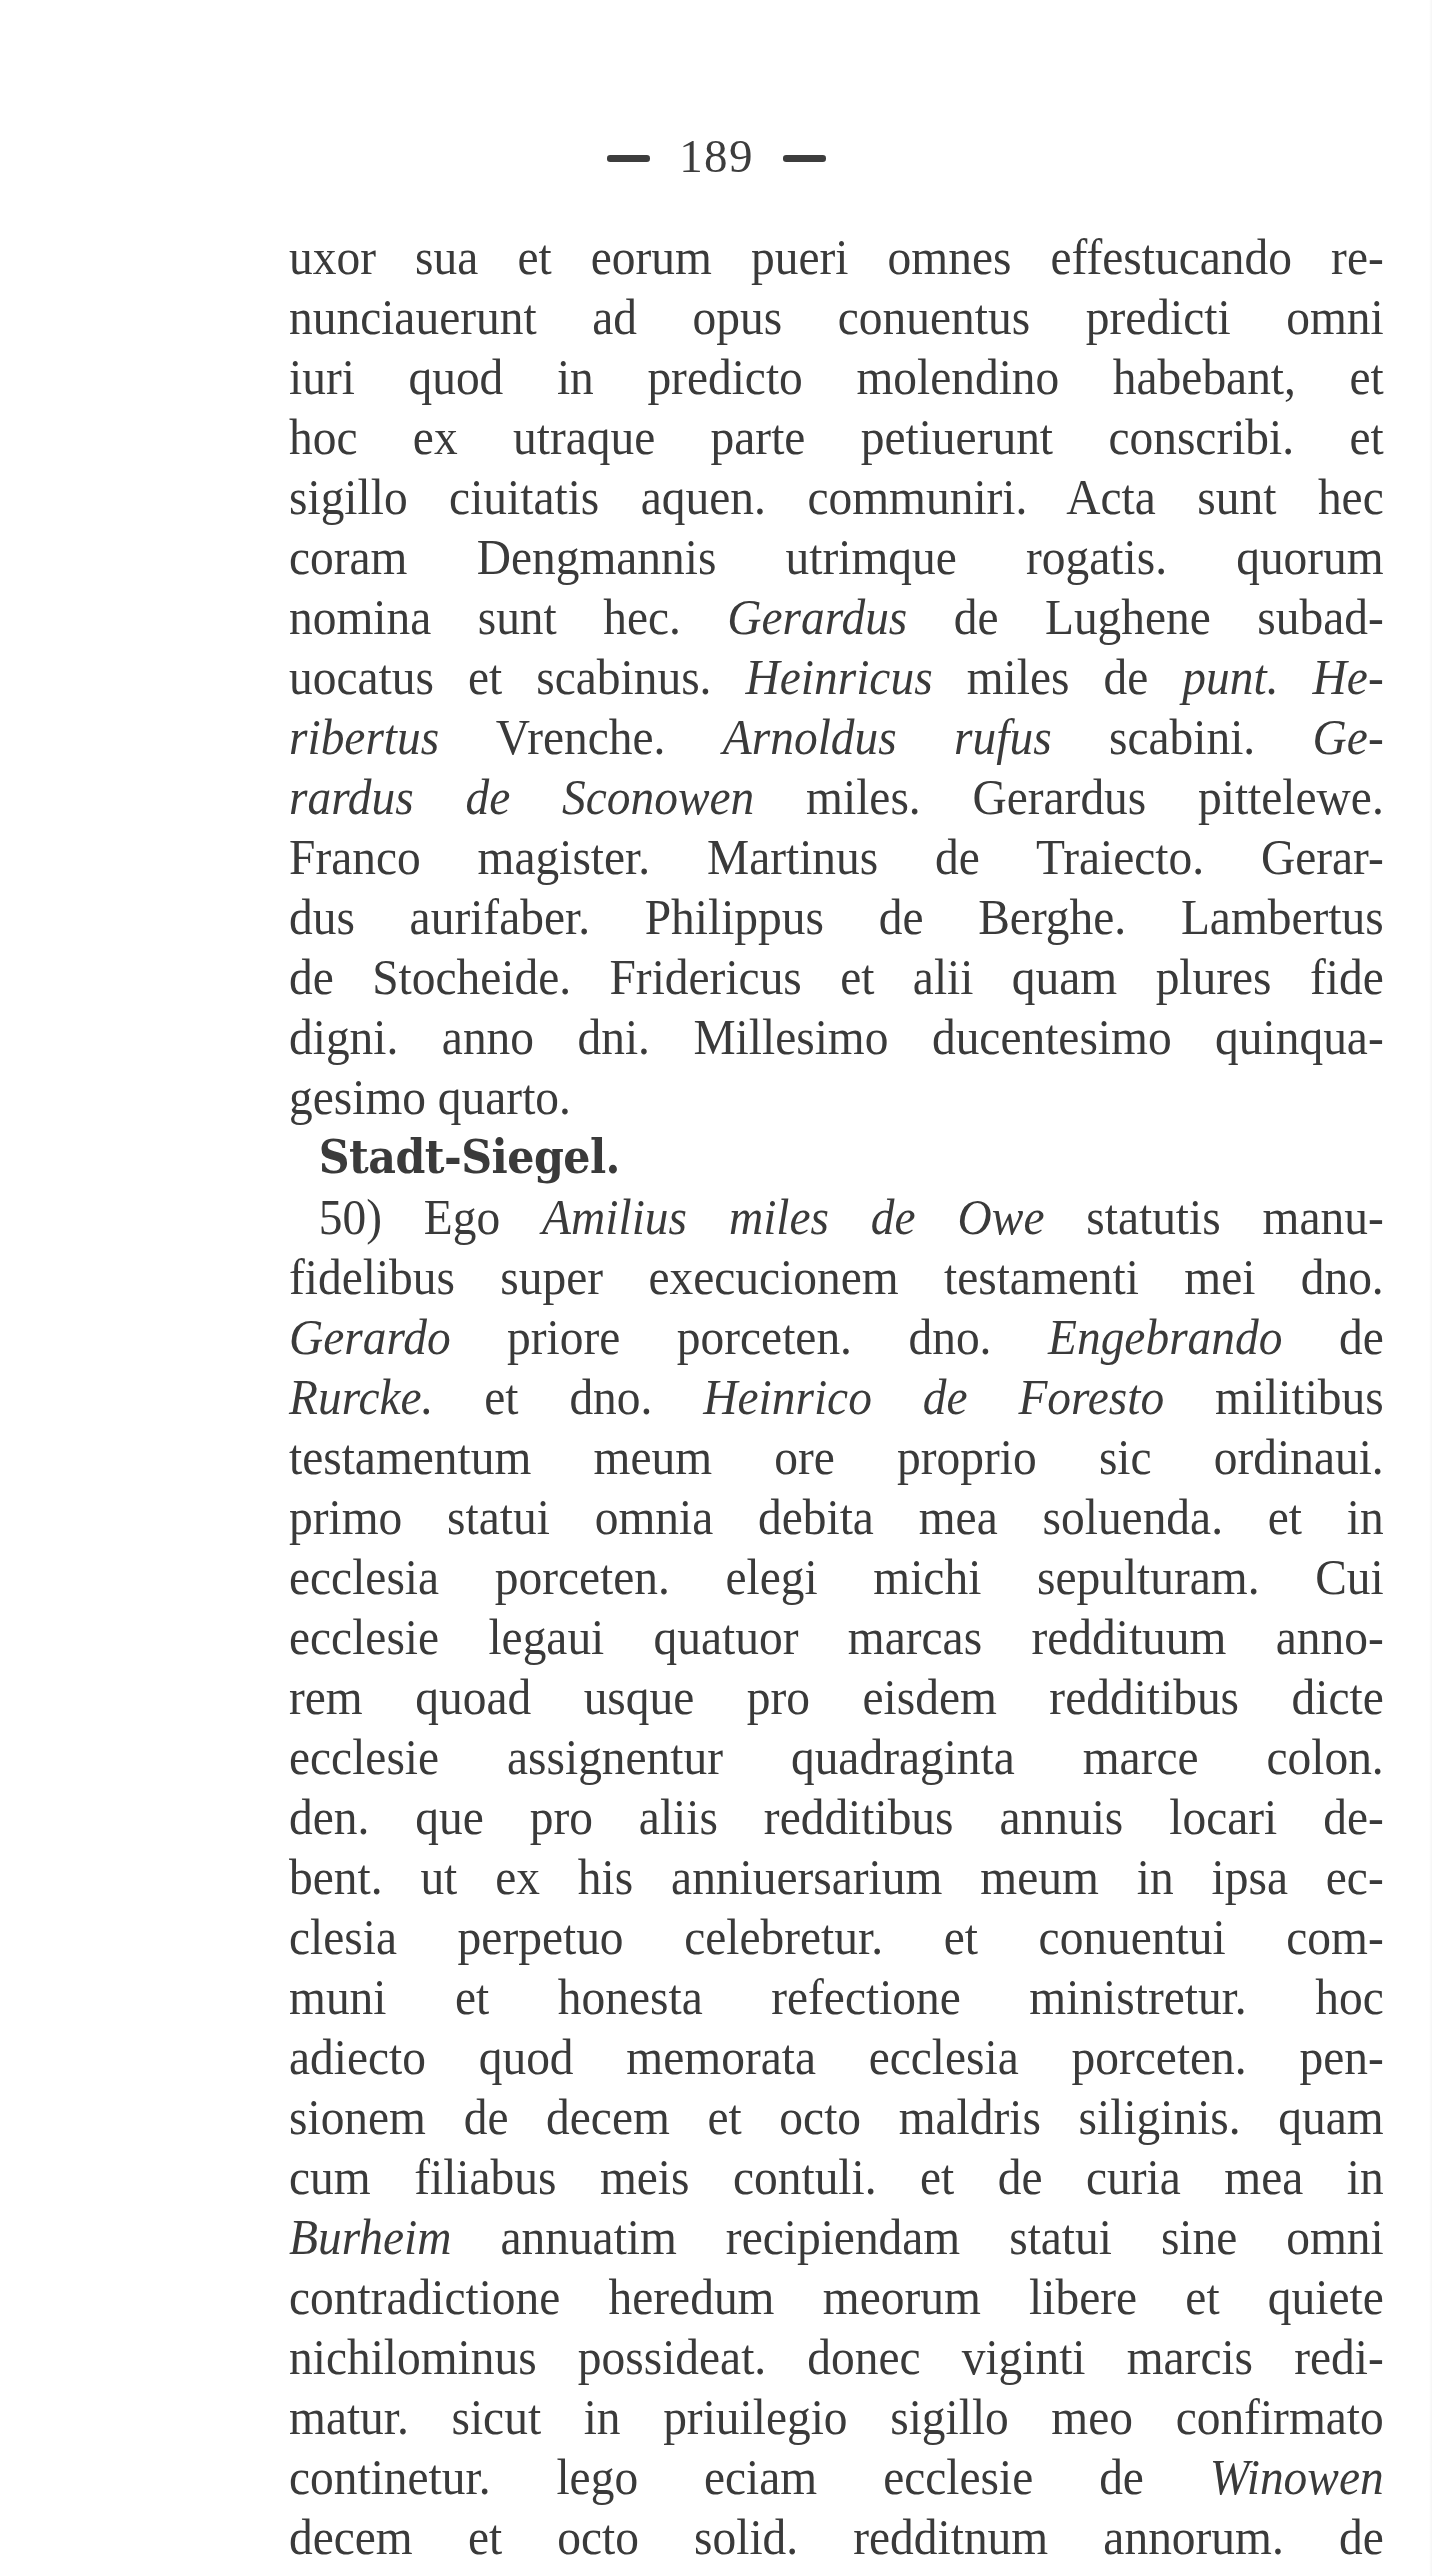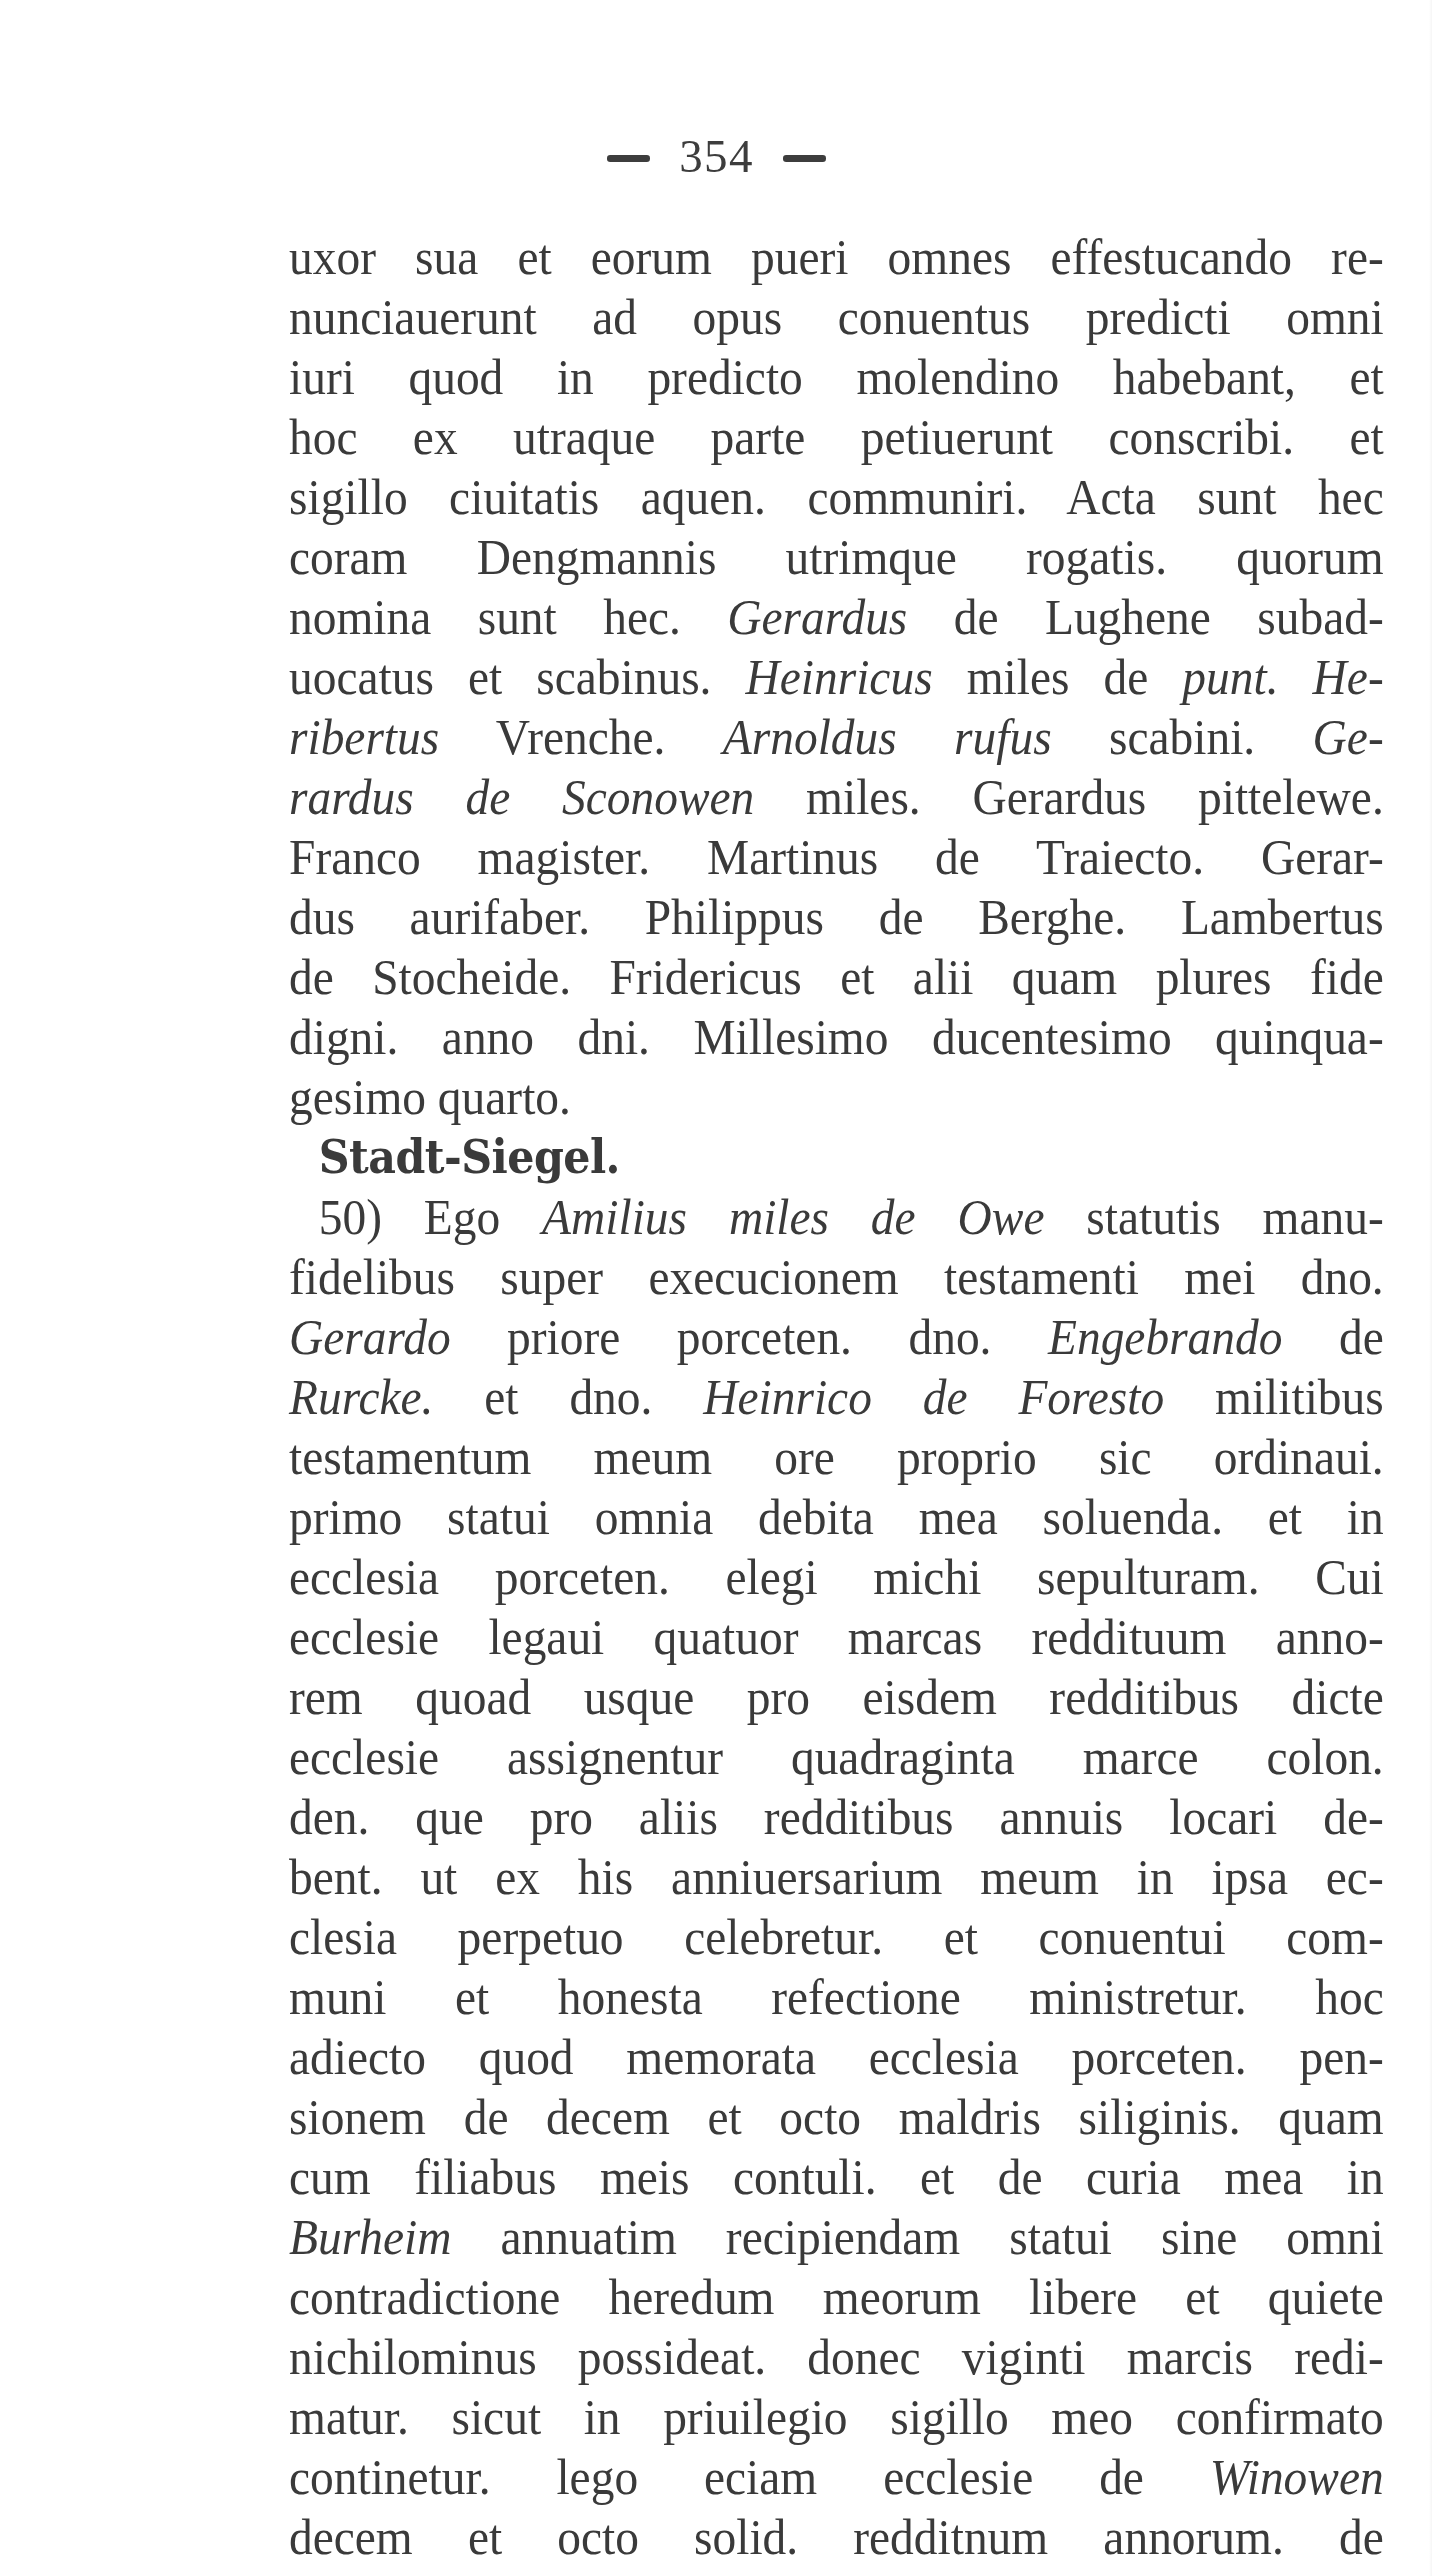--- a/index.html
+++ b/index.html
@@ -80,21 +80,21 @@
     right: 0;
     width: 3.8px;
     height: 100%;
     background: linear-gradient(to right, #ffffff, #f2f2f2);
   }
 </style>
 </head>
 <body>
 
 <div class="page-number">
-  <span class="dash"></span><span>354</span><span class="dash"></span>
+  <span class="dash"></span><span>189</span><span class="dash"></span>
 </div>
 
 <div class="text-body" id="text-body">
     <div class="line"><span>uxor sua et eorum pueri omnes effestucando re-</span></div>
     <div class="line"><span>nunciauerunt ad opus conuentus predicti omni</span></div>
     <div class="line"><span>iuri quod in predicto molendino habebant, et</span></div>
     <div class="line"><span>hoc ex utraque parte petiuerunt conscribi. et</span></div>
     <div class="line"><span>sigillo ciuitatis aquen. communiri. Acta sunt hec</span></div>
     <div class="line"><span>coram Dengmannis utrimque rogatis. quorum</span></div>
     <div class="line"><span>nomina sunt hec. </span><span class="seg-i">Gerardus</span><span> de Lughene subad-</span></div>

